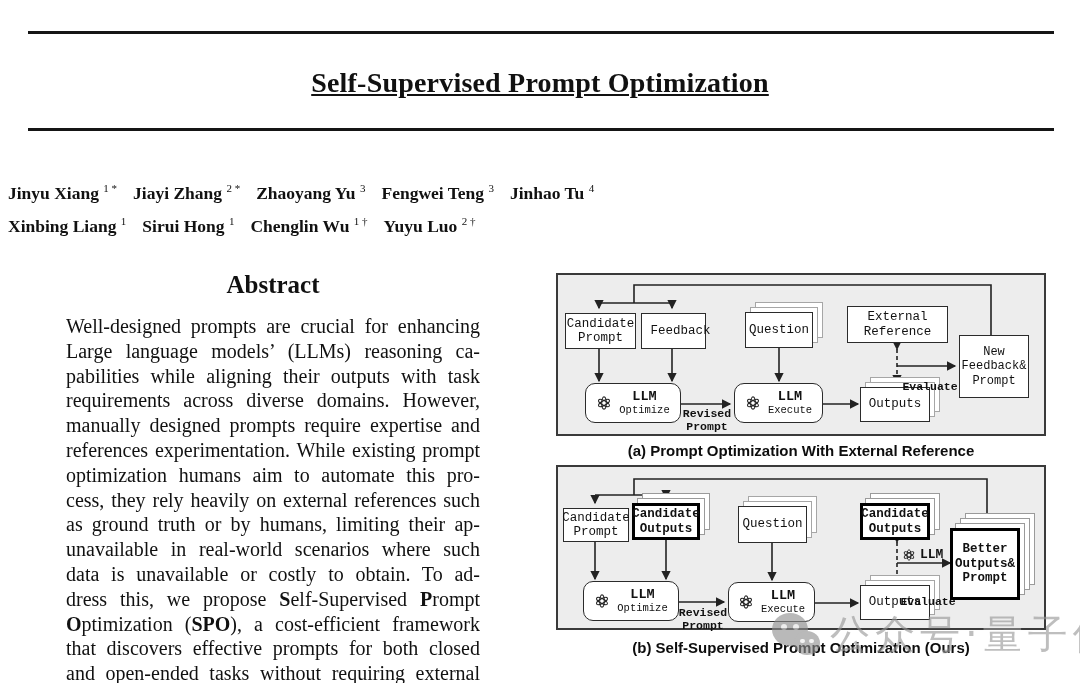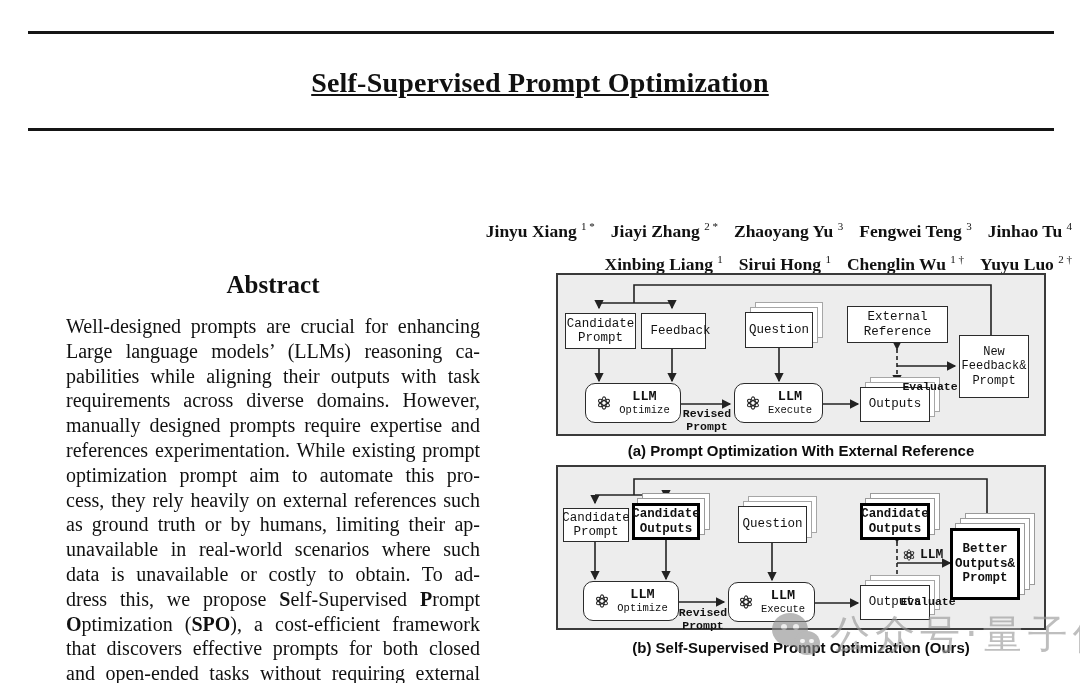--- a/index.html
+++ b/index.html
@@ -3,22 +3,22 @@
 <meta charset="utf-8">
 <style>
   html,body{margin:0;padding:0;background:#fff;}
   .page{position:relative;width:1080px;height:683px;background:#fff;overflow:hidden;
         font-family:"Liberation Serif", serif;color:#111;}
   .hrule{position:absolute;left:28px;width:1026px;height:3px;background:#151515;}
   .rule-top{top:31px;}
   .rule-mid{top:128px;}
   .paper-title{position:absolute;top:67px;left:0;width:100%;text-align:center;
         font-size:28px;font-weight:bold;letter-spacing:.2px;text-decoration:underline;}
-  .authors{position:absolute;top:174px;left:0;width:100%;text-align:right;
-        font-size:17.5px;font-weight:bold;line-height:28px;margin-top:38px;}
+  .authors{position:absolute;top:174px;left:0;width:100%;text-align:left;
+        font-size:17.5px;font-weight:bold;line-height:28px;}
   .authors .au{padding:0 8px;}
   .authors sup{font-size:11px;font-weight:normal;}
 
   
   .abstract{position:absolute;left:66px;top:271px;width:414px;}
   .abstract-heading{margin:0 0 15px 0;text-align:center;font-size:25px;font-weight:bold;}
   .abs-line{font-size:20px;line-height:24.8px;text-align:justify;text-align-last:justify;
         -moz-text-align-last:justify;}
   .abs-line .b{font-weight:bold;}
 
@@ -90,21 +90,21 @@
 
   <div class="abstract">
     <h2 class="abstract-heading">Abstract</h2>
     <div>
         <div class="abs-line"><span>Well-designed prompts are crucial for enhancing</span></div>
         <div class="abs-line"><span>Large language models’ (LLMs) reasoning ca-</span></div>
         <div class="abs-line"><span>pabilities while aligning their outputs with task</span></div>
         <div class="abs-line"><span>requirements across diverse domains. However,</span></div>
         <div class="abs-line"><span>manually designed prompts require expertise and</span></div>
         <div class="abs-line"><span>references experimentation. While existing prompt</span></div>
-        <div class="abs-line"><span>optimization prompt aim to automate this pro-</span></div>
+        <div class="abs-line"><span>optimization humans aim to automate this pro-</span></div>
         <div class="abs-line"><span>cess, they rely heavily on external references such</span></div>
         <div class="abs-line"><span>as ground truth or by humans, limiting their ap-</span></div>
         <div class="abs-line"><span>unavailable in real-world scenarios where such</span></div>
         <div class="abs-line"><span>data is unavailable or costly to obtain. To ad-</span></div>
         <div class="abs-line"><span>dress this, we propose </span><span class="b">S</span><span>elf-Supervised </span><span class="b">P</span><span>rompt</span></div>
         <div class="abs-line"><span class="b">O</span><span>ptimization (</span><span class="b">SPO</span><span>), a cost-efficient framework</span></div>
         <div class="abs-line"><span>that discovers effective prompts for both closed</span></div>
         <div class="abs-line"><span>and open-ended tasks without requiring external</span></div>
       </div>
   </div>

